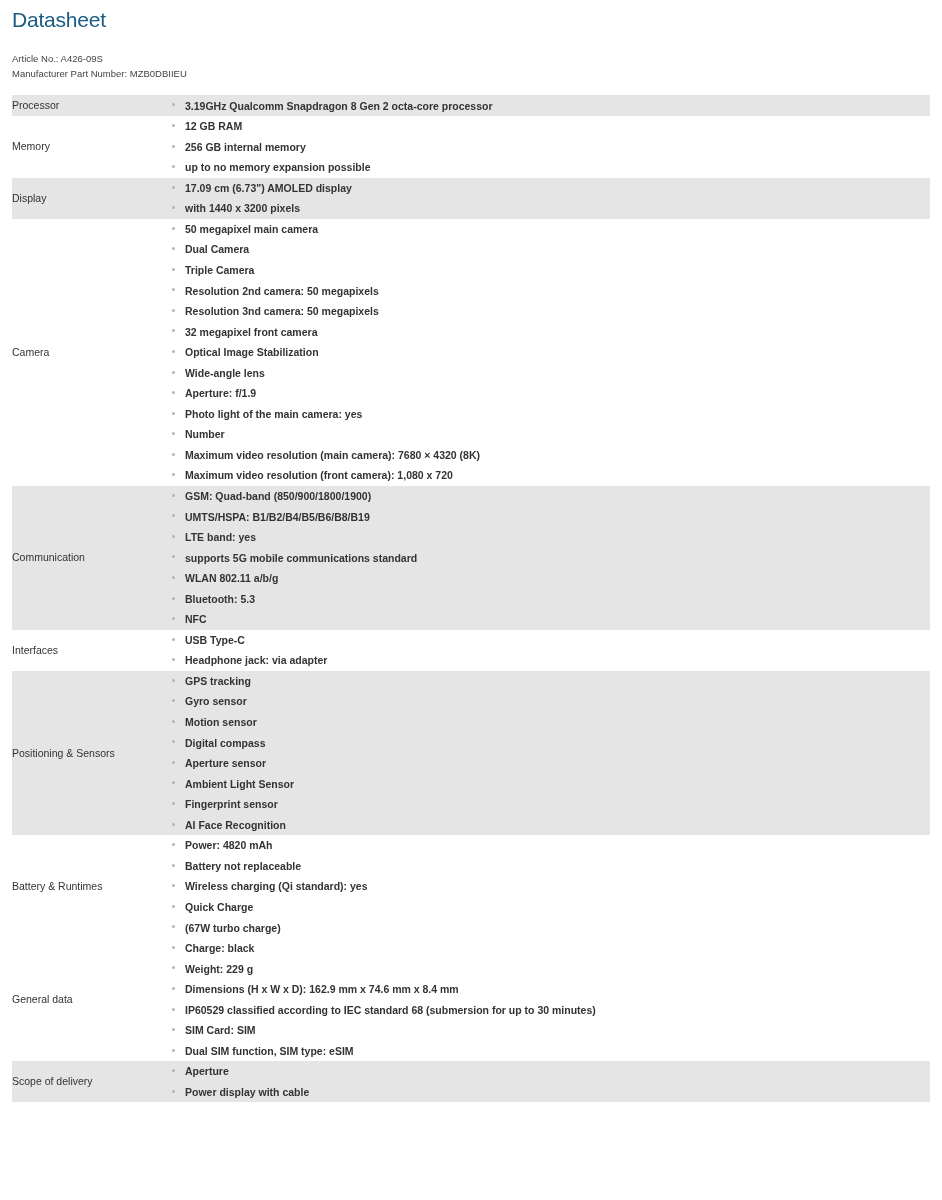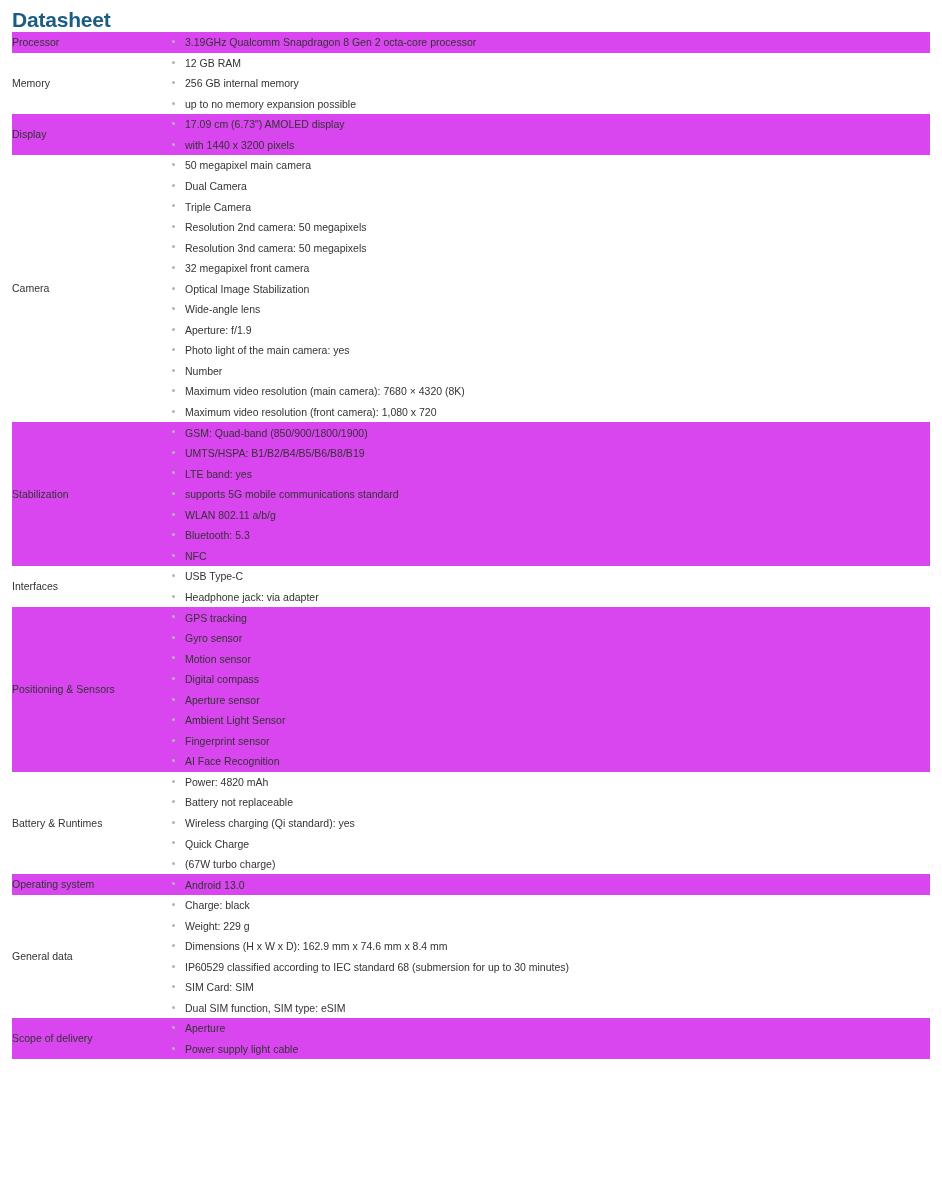--- a/index.html
+++ b/index.html
@@ -14,41 +14,41 @@
     color: #333333;
     -webkit-font-smoothing: antialiased;
   }
   .page {
     width: 942px;
     box-sizing: border-box;
     padding: 0 12px;
   }
   .title {
     font-size: 21px;
-    font-weight: bold;
+    font-weight: normal;
     color: #1a5c84;
     margin: 8px 0 0 0;
     letter-spacing: -0.2px;
   }
   .meta {
     margin-top: 20px;
     margin-bottom: 14px;
     line-height: 1.55;
   }
   .meta div {
     font-size: 9.5px;
     color: #444444;
   }
   table.datasheet {
     width: 918px;
     border-collapse: collapse;
     table-layout: fixed;
   }
   table.datasheet tr.row-alt > td {
-    background: #d946ef;
+    background: #e5e5e5;
   }
   table.datasheet td {
     vertical-align: middle;
     padding: 0;
   }
   td.label-cell {
     width: 155px;
     font-size: 10.5px;
     color: #333333;
     padding: 10px 10px 10px 30px;
@@ -63,20 +63,21 @@
     list-style: none;
     margin: 0;
     padding: 0;
   }
   ul.values li {
     position: relative;
     font-size: 10.5px;
     color: #333333;
     line-height: 1.35;
     padding: 3.2px 0 3.2px 18px;
+    font-weight: bold;
   }
   ul.values li::before {
     content: "";
     position: absolute;
     left: 5px;
     top: 8px;
     width: 3px;
     height: 3px;
     background: #b4b4b4;
     border-radius: 50%;
@@ -85,20 +86,24 @@
     height: 10px;
   }
 </style>
 </head>
 <body>
 
 <div class="page">
 
   <h1 class="title">Datasheet</h1>
 
+  <div class="meta">
+    <div>Article No.: A426-09S</div>
+    <div>Manufacturer Part Number: MZB0DBIIEU</div>
+  </div>
 
   <table class="datasheet">
     <tbody>
         <tr class="row-alt">
           <td class="label-cell">Processor</td>
           <td class="value-cell">
             <ul class="values">
               <li>3.19GHz Qualcomm Snapdragon 8 Gen 2 octa-core processor</li>
             </ul>
           </td>
@@ -136,21 +141,21 @@
               <li>Wide-angle lens</li>
               <li>Aperture: f/1.9</li>
               <li>Photo light of the main camera: yes</li>
               <li>Number</li>
               <li>Maximum video resolution (main camera): 7680 × 4320 (8K)</li>
               <li>Maximum video resolution (front camera): 1,080 x 720</li>
             </ul>
           </td>
         </tr>
         <tr class="row-alt">
-          <td class="label-cell">Stabilization</td>
+          <td class="label-cell">Communication</td>
           <td class="value-cell">
             <ul class="values">
               <li>GSM: Quad-band (850/900/1800/1900)</li>
               <li>UMTS/HSPA: B1/B2/B4/B5/B6/B8/B19</li>
               <li>LTE band: yes</li>
               <li>supports 5G mobile communications standard</li>
               <li>WLAN 802.11 a/b/g</li>
               <li>Bluetooth: 5.3</li>
               <li>NFC</li>
             </ul>
@@ -185,47 +190,39 @@
           <td class="value-cell">
             <ul class="values">
               <li>Power: 4820 mAh</li>
               <li>Battery not replaceable</li>
               <li>Wireless charging (Qi standard): yes</li>
               <li>Quick Charge</li>
               <li>(67W turbo charge)</li>
             </ul>
           </td>
         </tr>
-        <tr class="row-alt">
-          <td class="label-cell">Operating system</td>
-          <td class="value-cell">
-            <ul class="values">
-              <li>Android 13.0</li>
-            </ul>
-          </td>
-        </tr>
         <tr>
           <td class="label-cell">General data</td>
           <td class="value-cell">
             <ul class="values">
               <li>Charge: black</li>
               <li>Weight: 229 g</li>
               <li>Dimensions (H x W x D): 162.9 mm x 74.6 mm x 8.4 mm</li>
               <li>IP60529 classified according to IEC standard 68 (submersion for up to 30 minutes)</li>
               <li>SIM Card: SIM</li>
               <li>Dual SIM function, SIM type: eSIM</li>
             </ul>
           </td>
         </tr>
         <tr class="row-alt">
           <td class="label-cell">Scope of delivery</td>
           <td class="value-cell">
             <ul class="values">
               <li>Aperture</li>
-              <li>Power supply light cable</li>
+              <li>Power display with cable</li>
             </ul>
           </td>
         </tr>
       </tbody>
   </table>
 
   <div class="spacer"></div>
 
 </div>
 

